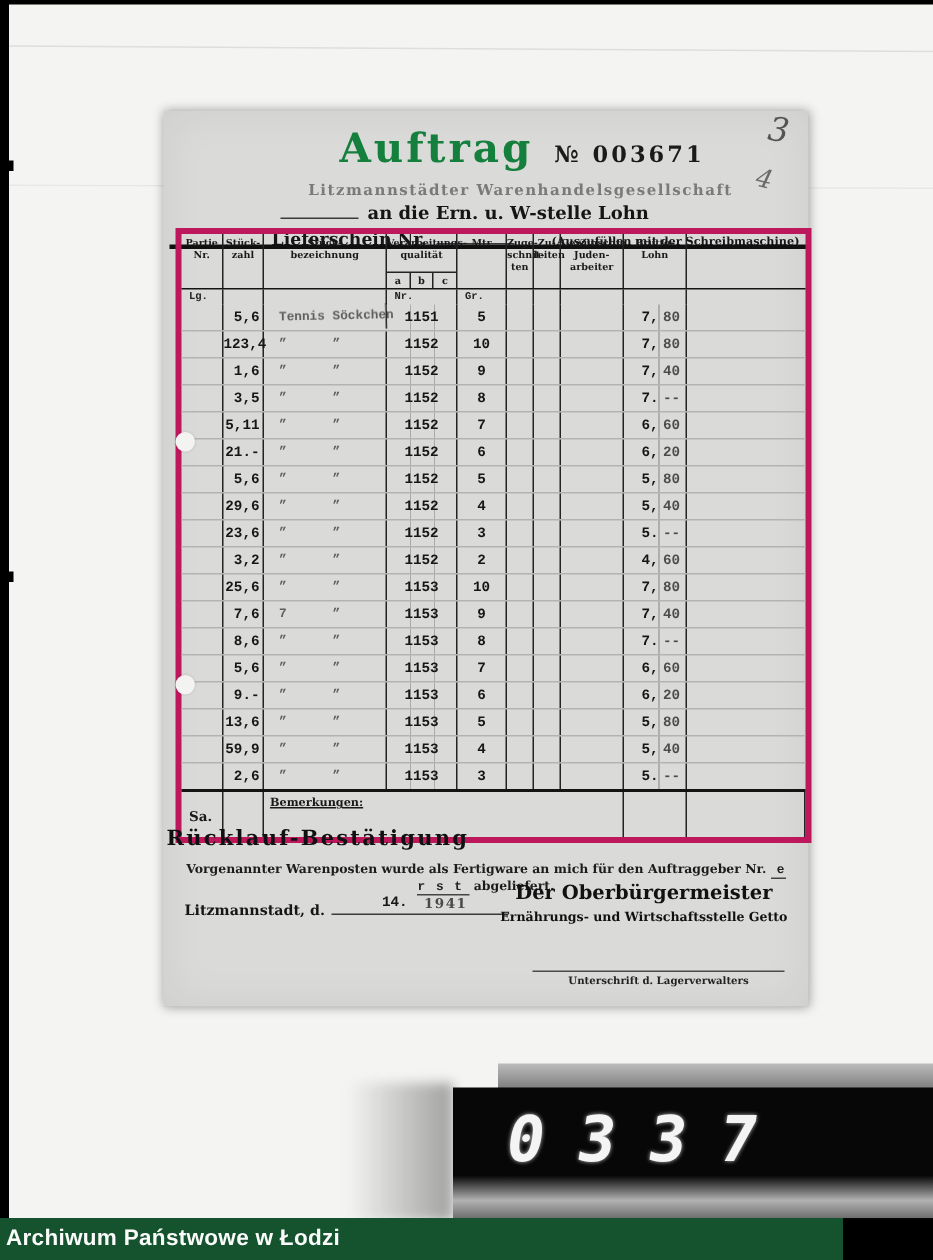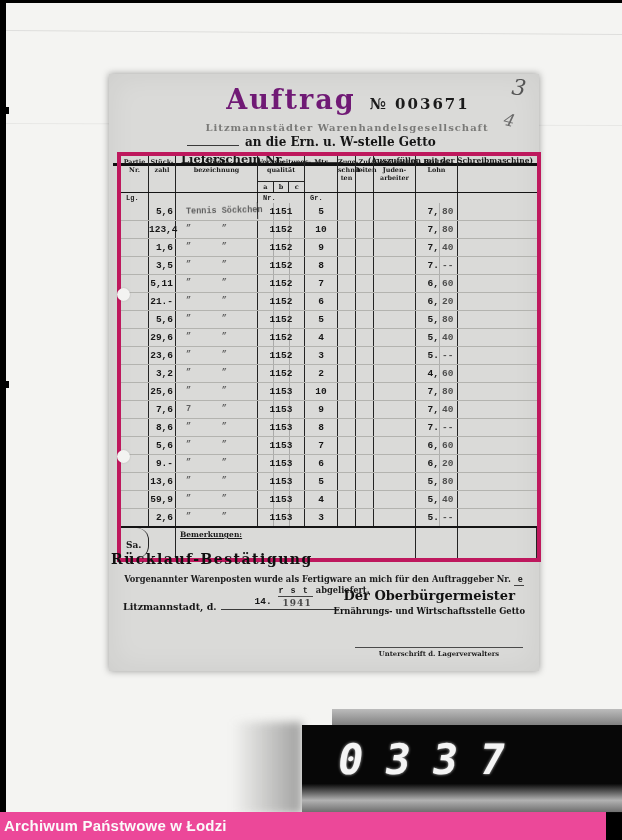--- a/index.html
+++ b/index.html
@@ -11,21 +11,21 @@
   .s1{top:29px;transform:rotate(.35deg);}
   .s2{top:121px;opacity:.55;transform:rotate(.2deg);}
   .notch{position:absolute;width:4px;height:7px;background:#000;left:-1px;}
   .n1{top:104px}.n2{top:378px}
 
   
   .paper{position:absolute;left:103px;top:71px;width:430px;height:597px;background:#dadad8;
          box-shadow:0 0 7px rgba(0,0,0,.38), inset 0 0 30px rgba(0,0,0,.06);}
   .title-row{position:absolute;top:10px;left:0;right:0;display:flex;justify-content:center;
              align-items:baseline;gap:14px;padding-left:48px;}
-  .title{font:700 27px "DejaVu Serif",serif;letter-spacing:2px;color:#701a75;text-align:right;}
+  .title{font:700 27px "DejaVu Serif",serif;letter-spacing:2px;color:#15803d;text-align:right;}
   .orderno{font:700 15px "DejaVu Serif",serif;letter-spacing:2px;color:#1b1b1b;}
   .stamp{position:absolute;top:48px;left:0;right:0;text-align:center;padding-left:46px;
          font:700 10px "DejaVu Serif",serif;color:#7a7a78;filter:blur(.4px);letter-spacing:1px;}
   .l1,.l2{position:absolute;left:72px;display:flex;align-items:baseline;
           font:700 11.5px "DejaVu Serif",serif;color:#151515;}
   .l1{top:61px}.l2{top:78px}
   .blank{display:inline-block;border-bottom:1px solid #3a3a3a;height:10px;width:52px;margin:0 6px;}
   .l1r{font-size:12px;}
   .note{position:absolute;top:82px;right:6px;font:700 7.5px "DejaVu Serif",serif;color:#161616;}
   .rule{position:absolute;top:89px;left:4px;right:0;height:2.5px;background:#101010;}
@@ -52,21 +52,21 @@
   .c3{text-align:center;line-height:17px;
       background:linear-gradient(90deg,transparent 15px,rgba(0,0,0,.22) 15px,rgba(0,0,0,.22) 16px,
       transparent 16px,transparent 31px,rgba(0,0,0,.22) 31px,rgba(0,0,0,.22) 32px,transparent 32px);}
   .c4{text-align:center;line-height:17px;}
   .c8{display:flex;align-items:center;justify-content:flex-end;
       background:linear-gradient(90deg,transparent 23px,rgba(0,0,0,.2) 23px,rgba(0,0,0,.2) 24px,transparent 24px);}
   .bw{text-align:right;}
   .bd{width:15px;text-align:left;margin-left:3px;opacity:.72;}
   .sumrow{display:grid;grid-template-columns:28px 27px 240px 42px 1fr;height:30px;border-top:2px solid #141414;}
   .sumrow .cell{border-right:1px solid #232323;}
-  .sa{font:700 9px "DejaVu Serif",serif;padding:12px 0 0 5px;color:#191919;border-radius:12px;}
+  .sa{font:700 9px "DejaVu Serif",serif;padding:12px 0 0 5px;color:#191919;}
   .rem{font:700 7.5px "DejaVu Serif",serif;padding:2px 0 0 4px;color:#191919;text-decoration:underline;}
 
   
   .ctitle{position:absolute;top:477px;left:2px;right:0;
           font:700 14px "DejaVu Serif",serif;letter-spacing:1.5px;color:#101010;}
   .csent{position:absolute;top:500px;left:10px;right:10px;text-align:center;
          font:700 8.3px "DejaVu Serif",serif;color:#1c1c1c;}
   .tinsert{font:700 8.5px "Liberation Mono",monospace;border-bottom:1px solid #444;
            padding:0 4px;letter-spacing:1px;color:#222;}
   .cplace{position:absolute;top:524px;left:14px;display:flex;align-items:baseline;
@@ -95,21 +95,21 @@
         background:linear-gradient(180deg,#bcbcbc,#7d7d7d);}
   .shadow{position:absolute;left:226px;top:719px;width:70px;height:92px;
           background:linear-gradient(90deg,rgba(120,120,120,0),rgba(105,105,105,.6));filter:blur(4px);}
   .counterbox{position:absolute;left:296px;top:722px;width:320px;height:88px;background:#070707;}
   .digits{margin:10px 0 0 36px;font:600 42px "DejaVu Sans Mono",monospace;color:#f4f4f4;
           letter-spacing:22px;transform:skewX(-9deg);text-shadow:0 0 3px rgba(255,255,255,.75);}
   .band{position:absolute;left:296px;top:781px;width:320px;height:28px;
         background:linear-gradient(180deg,#0a0a0a 0%,#b2b2b2 58%,#6f6f6f 100%);}
 
   
-  .footer{position:absolute;left:0;top:812px;width:606px;height:28px;background:#ec4899;}
+  .footer{position:absolute;left:0;top:812px;width:562px;height:28px;background:#14532d;}
   .footer span{display:inline-block;padding:5px 0 0 4px;font:700 15px "Liberation Sans",sans-serif;
                color:#fbfbfb;letter-spacing:.2px;}
 </style>
 </head>
 <body>
 
 <div class="stage">
   <div class="photo">
     <div class="scratch s1"></div>
     <div class="scratch s2"></div>
@@ -117,21 +117,21 @@
     <div class="notch n2"></div>
 
     <div class="paper">
       <div class="title-row">
         <span class="title">Auftrag</span>
         <span class="orderno">№ 003671</span>
       </div>
       <div class="stamp">Litzmannstädter Warenhandelsgesellschaft</div>
       <div class="l1">
         <span class="blank"></span>
-        <span class="l1r">an die Ern. u. W-stelle Getto</span>
+        <span class="l1r">an die Ern. u. W-stelle Lohn</span>
       </div>
       <div class="l2">
         <span>Lieferschein Nr.</span>
         <span class="blank"></span>
       </div>
       <div class="note">(Auszufüllen mit der Schreibmaschine)</div>
       <div class="rule"></div>
 
       <div class="table">
         <div id="thead" class="grid-row hrow">

